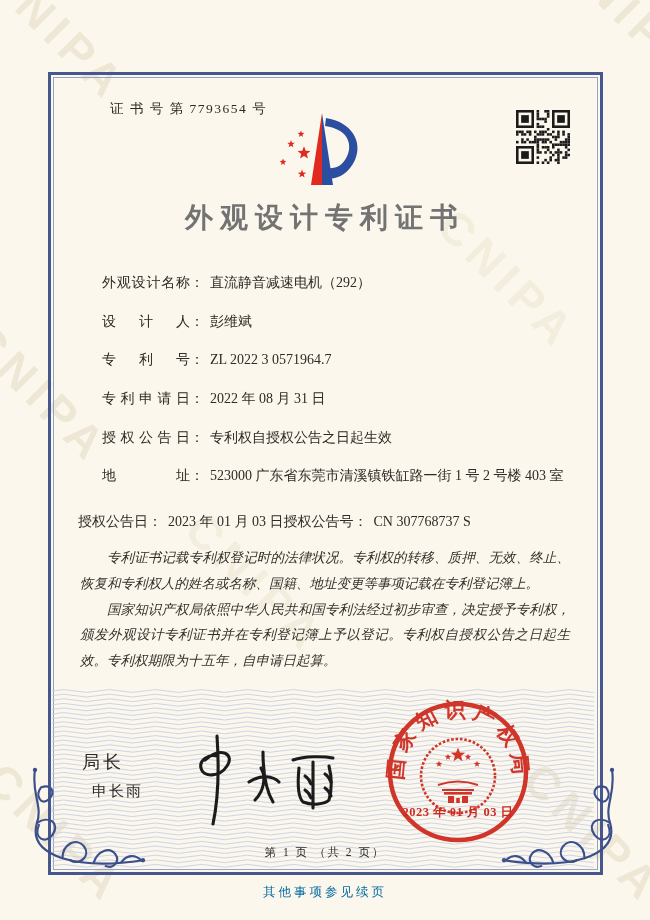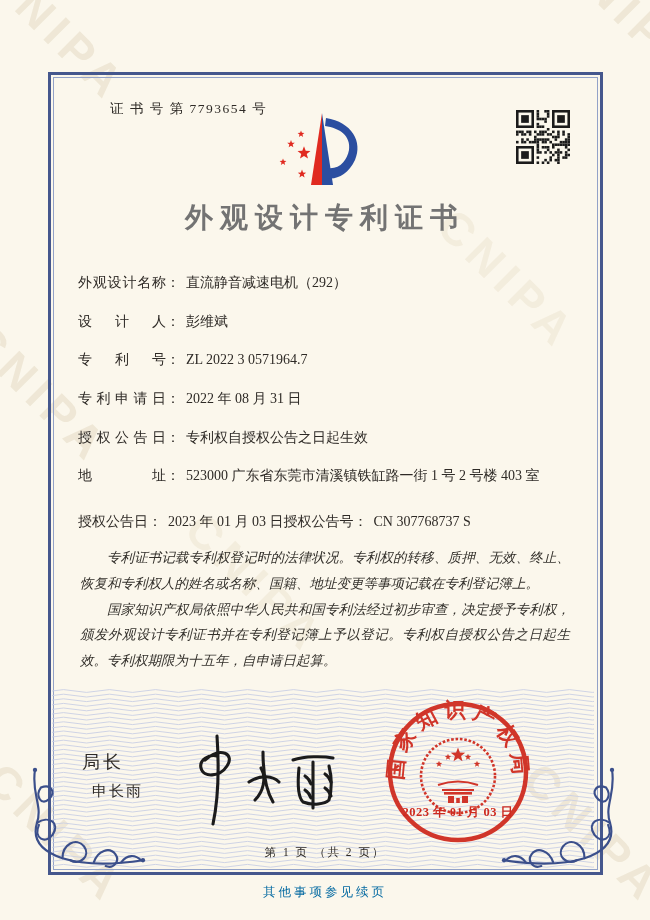--- a/index.html
+++ b/index.html
@@ -24,21 +24,21 @@
   .waves{position:absolute;left:52px;top:688px;width:542px;height:180px;z-index:1;}
   .cert-no{position:absolute;left:78px;top:100px;font-size:13.5px;letter-spacing:1.5px;z-index:3;margin-left:32px;}
   .logo{position:absolute;left:260px;top:100px;z-index:3;}
   .qr{position:absolute;left:516px;top:110px;z-index:3;}
   .title{
     position:absolute;left:0;right:0;top:199px;text-align:center;
     font-size:28px;font-weight:bold;letter-spacing:7px;color:#737373;z-index:3;
   }
   .fields{position:absolute;left:78px;top:274px;width:500px;z-index:3;font-size:14px;}
   .frow{height:38.7px;white-space:nowrap;}
-  .flabel{display:inline-block;width:88px;text-align:justify;text-align-last:justify;}
+  .flabel{display:inline-block;width:88px;text-align:justify;text-align-last:justify;margin-left:24px;}
   .colon{margin-right:6px;}
   .grant-row{position:absolute;left:78px;top:513px;width:500px;display:flex;
     font-size:14px;white-space:nowrap;z-index:3;}
   .paras{position:absolute;left:80px;top:545px;width:490px;z-index:3;}
   .paras p{
     margin:0;font-size:13.5px;line-height:25.8px;text-indent:2em;
     text-align:justify;font-style:italic;color:#33302b;
   }
   .sig-title{position:absolute;left:82px;top:750px;font-size:18px;letter-spacing:3px;z-index:4;}
   .sig-name{position:absolute;left:92px;top:782px;font-size:15px;letter-spacing:2px;z-index:4;}

